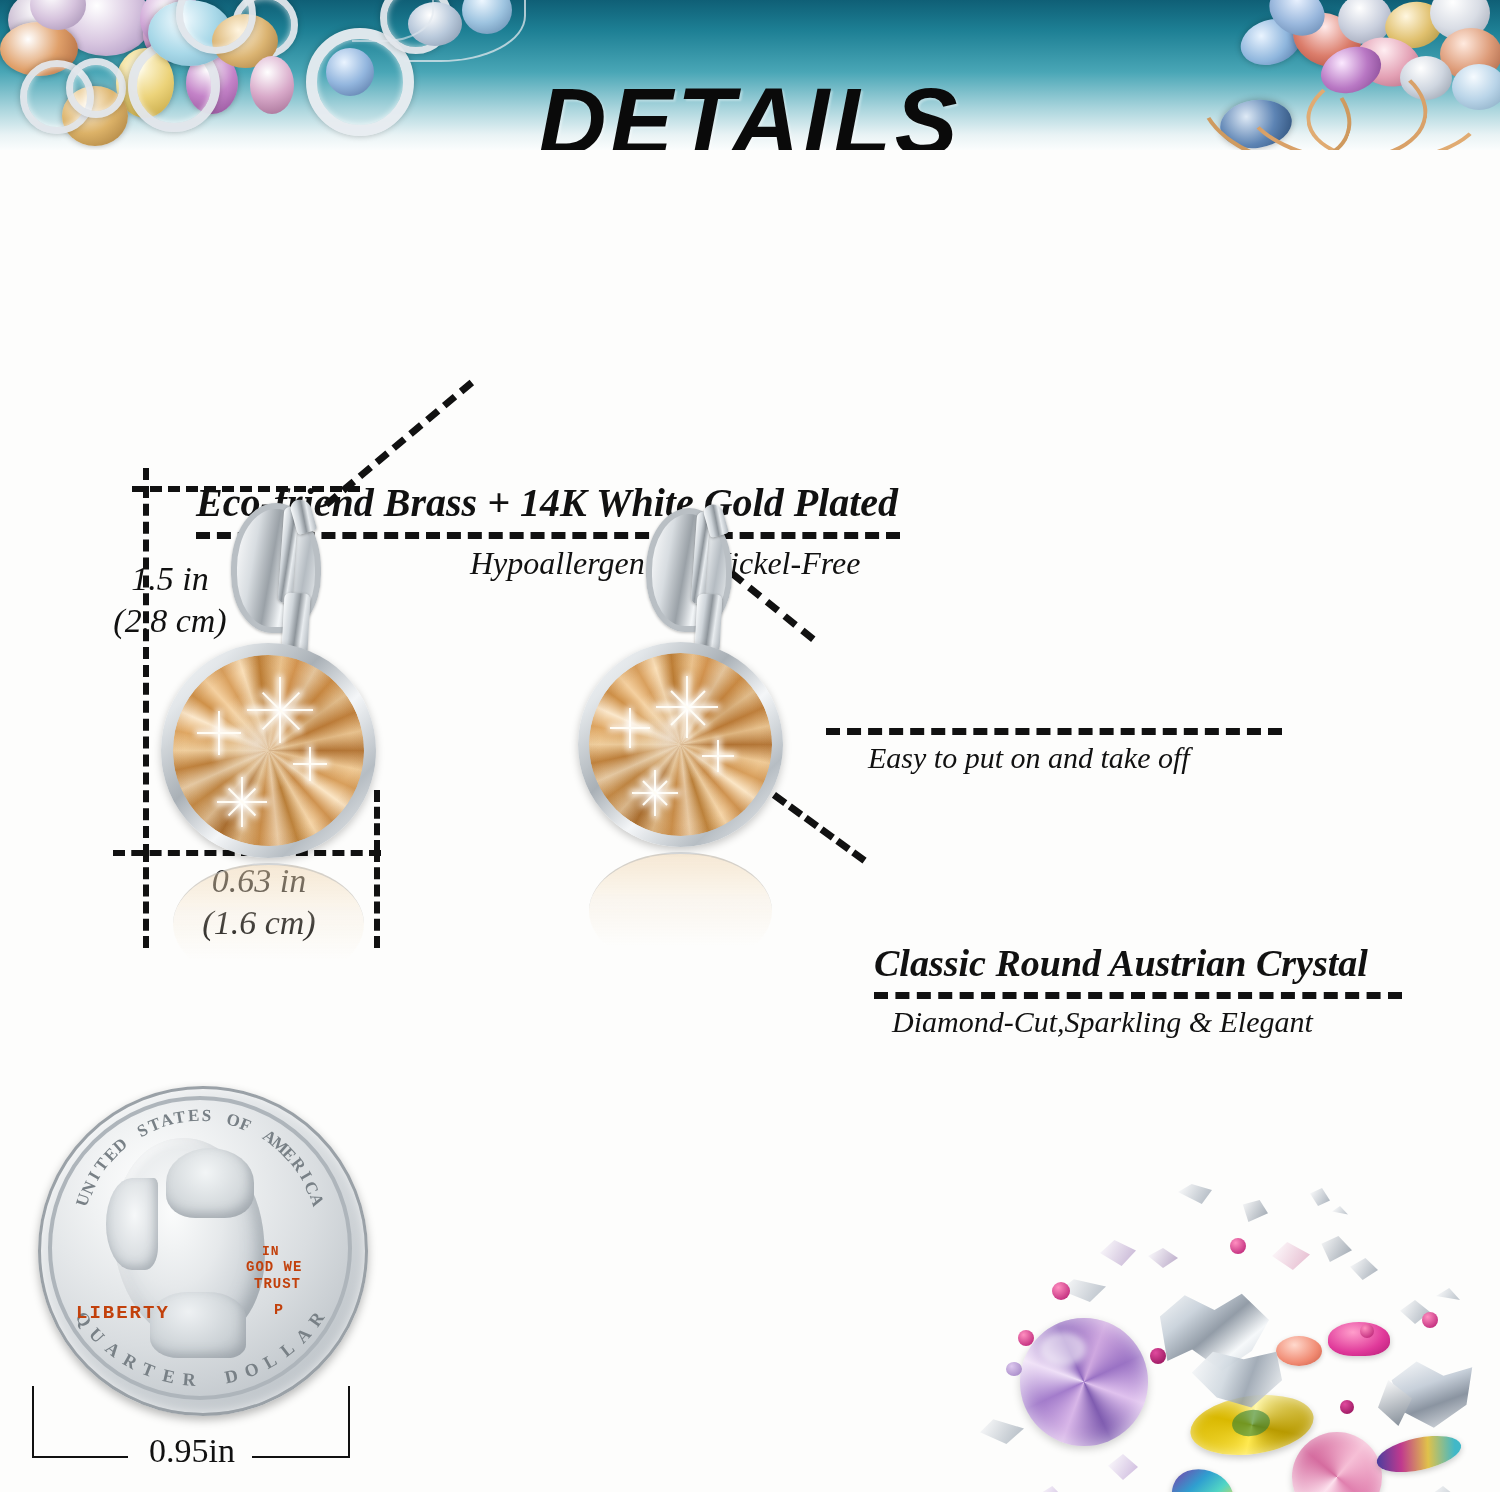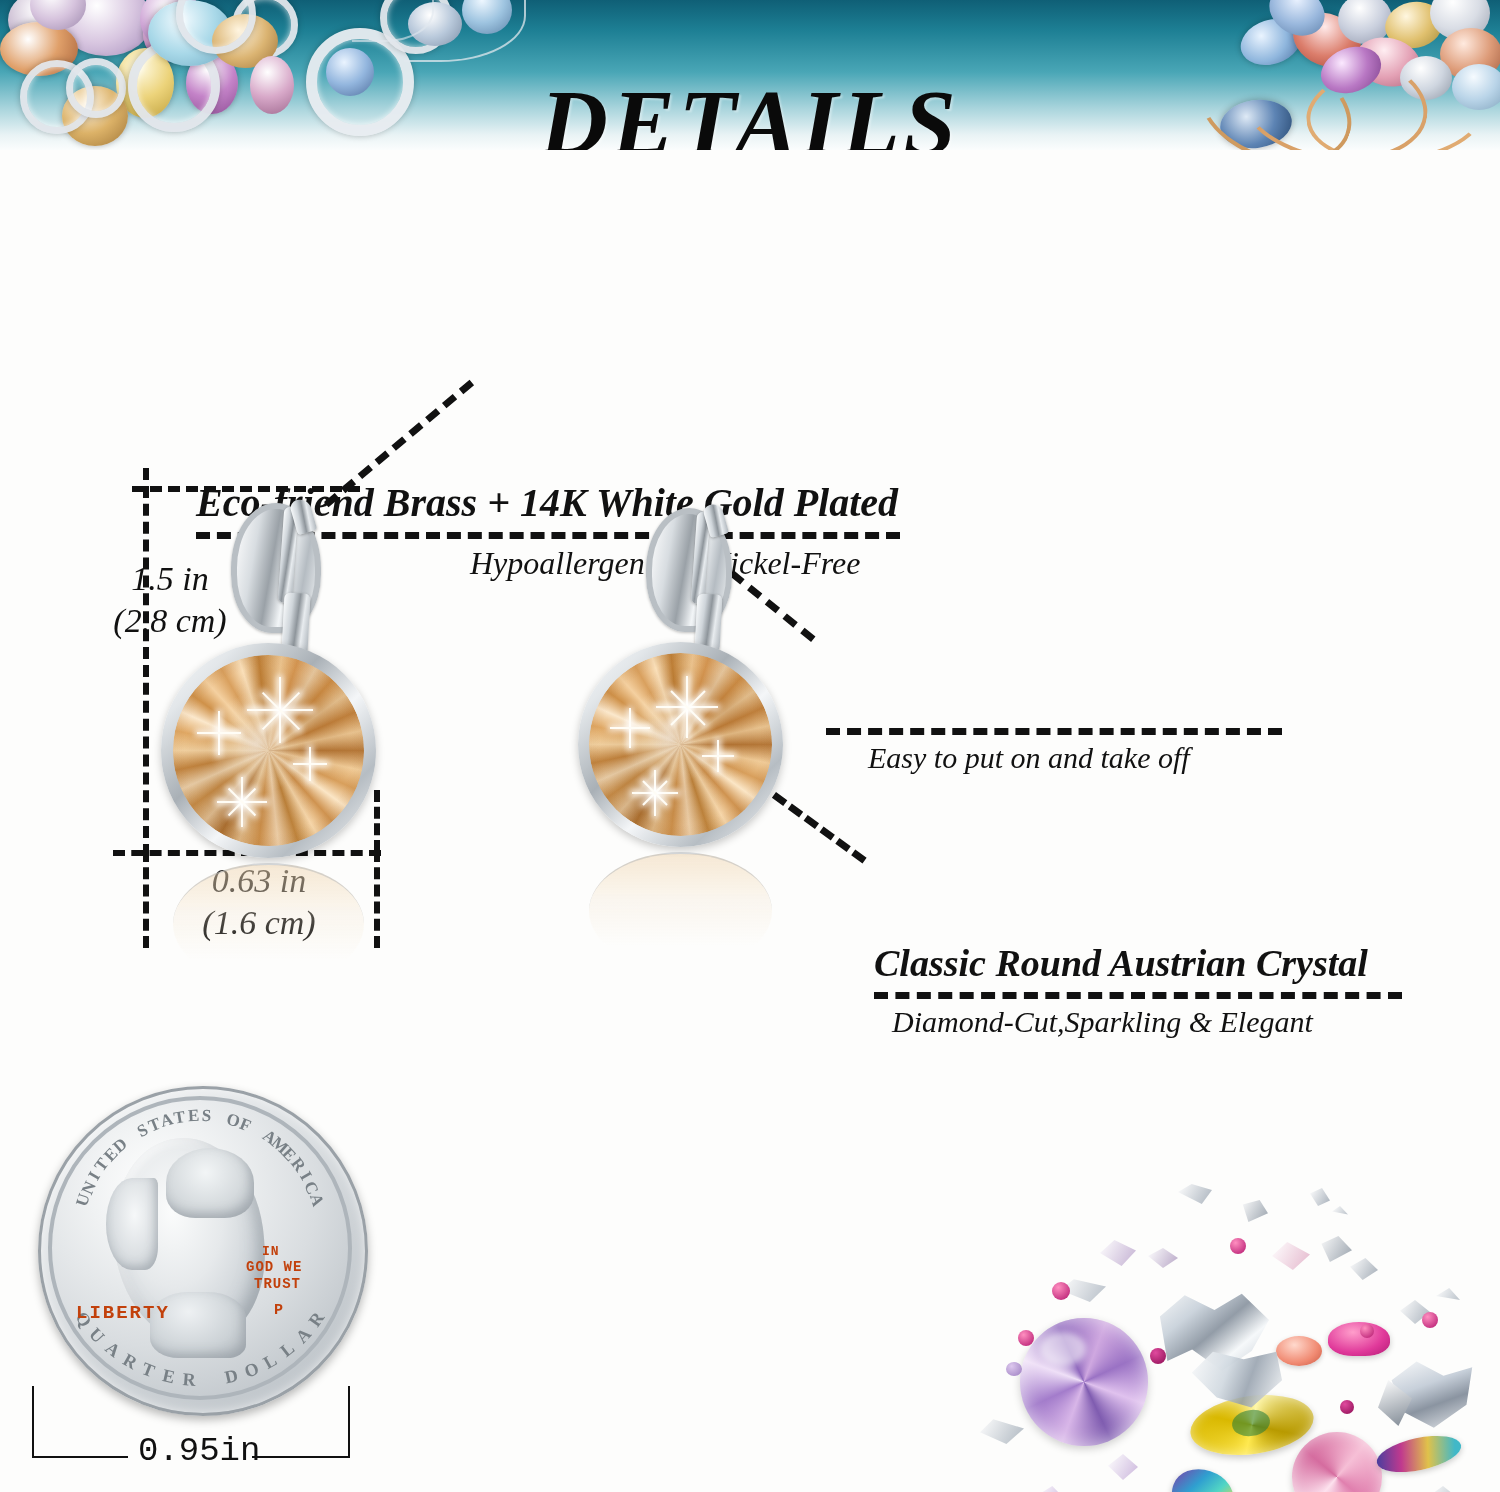--- a/index.html
+++ b/index.html
@@ -9,21 +9,21 @@
     font-family:"Liberation Serif", serif;
     overflow:hidden;
     position:relative;
   }
   #stage{position:relative;width:1500px;height:1492px;overflow:hidden;background:#fdfdfc;}
 
   
   .banner{position:absolute;left:0;top:0;width:1500px;height:150px;overflow:hidden;
     background:linear-gradient(180deg,#0f5f76 0%, #1d7f94 20%, #49a6b6 48%, #a8d4dc 72%, #e9f3f5 90%, #fbfdfd 100%);}
   .banner-title{position:absolute;left:0;top:10px;width:1500px;text-align:center;
-    font-family:Liberation Serif, serif;font-style:italic;font-weight:700;
+    font-family:Liberation Sans, sans-serif;font-style:italic;font-weight:700;
     font-size:94px;letter-spacing:4px;color:#0a0a0a;line-height:1.05;
     text-shadow:2px 2px 2px rgba(255,255,255,.35);}
 
   
   .gem{position:absolute;border-radius:50%;}
   .gem.round{border-radius:50%;}
   .ring{position:absolute;border-radius:50%;border:7px solid rgba(225,230,235,.95);
     box-shadow:0 0 6px rgba(0,0,0,.25), inset 0 0 6px rgba(255,255,255,.7);}
   .chainseg{position:absolute;border-radius:50%;border:4px solid #d9a168;}
 
@@ -340,21 +340,21 @@
       <div class="coin-text" style="left:208px;top:173px;font-size:14px;">GOD WE</div>
       <div class="coin-text" style="left:216px;top:190px;font-size:14px;">TRUST</div>
       <div class="coin-text" style="left:236px;top:216px;font-size:15px;">P</div>
     </div>
 
     <div>
       <div style="position:absolute;left:32px;top:1236px;width:2px;height:72px;background:#111;"></div>
       <div style="position:absolute;left:348px;top:1236px;width:2px;height:72px;background:#111;"></div>
       <div style="position:absolute;left:32px;top:1306px;width:96px;height:2px;background:#111;"></div>
       <div style="position:absolute;left:252px;top:1306px;width:98px;height:2px;background:#111;"></div>
-      <div style="position:absolute;left:138px;top:1282px;width:108px;text-align:center;font-size:34px;font-family:Liberation Mono, monospace;color:#111;">0.95in</div>
+      <div style="position:absolute;left:138px;top:1282px;width:108px;text-align:center;font-size:34px;font-family:Liberation Serif, serif;color:#111;">0.95in</div>
     </div>
 
     <div class="scatter" style="left:940px;top:1020px;width:560px;height:330px;">
 
       <div class="xtal" style="left:80px;top:148px;width:128px;height:128px;border-radius:50%;
            background:
              conic-gradient(from 20deg,#cfa8e0,#9a72c4,#e0c2ee,#7f5cb0,#d8b6e8,#a37ccb,#efe0f7,#8f68bd,#cfa8e0),
              radial-gradient(circle at 40% 35%,#ffffff 0%,rgba(255,255,255,0) 45%);
            box-shadow:0 3px 8px rgba(0,0,0,.18), inset 0 0 18px rgba(255,255,255,.6);"></div>
       <div class="xtal" style="left:100px;top:162px;width:46px;height:34px;border-radius:50%;background:rgba(255,255,255,.55);filter:blur(3px);"></div>

